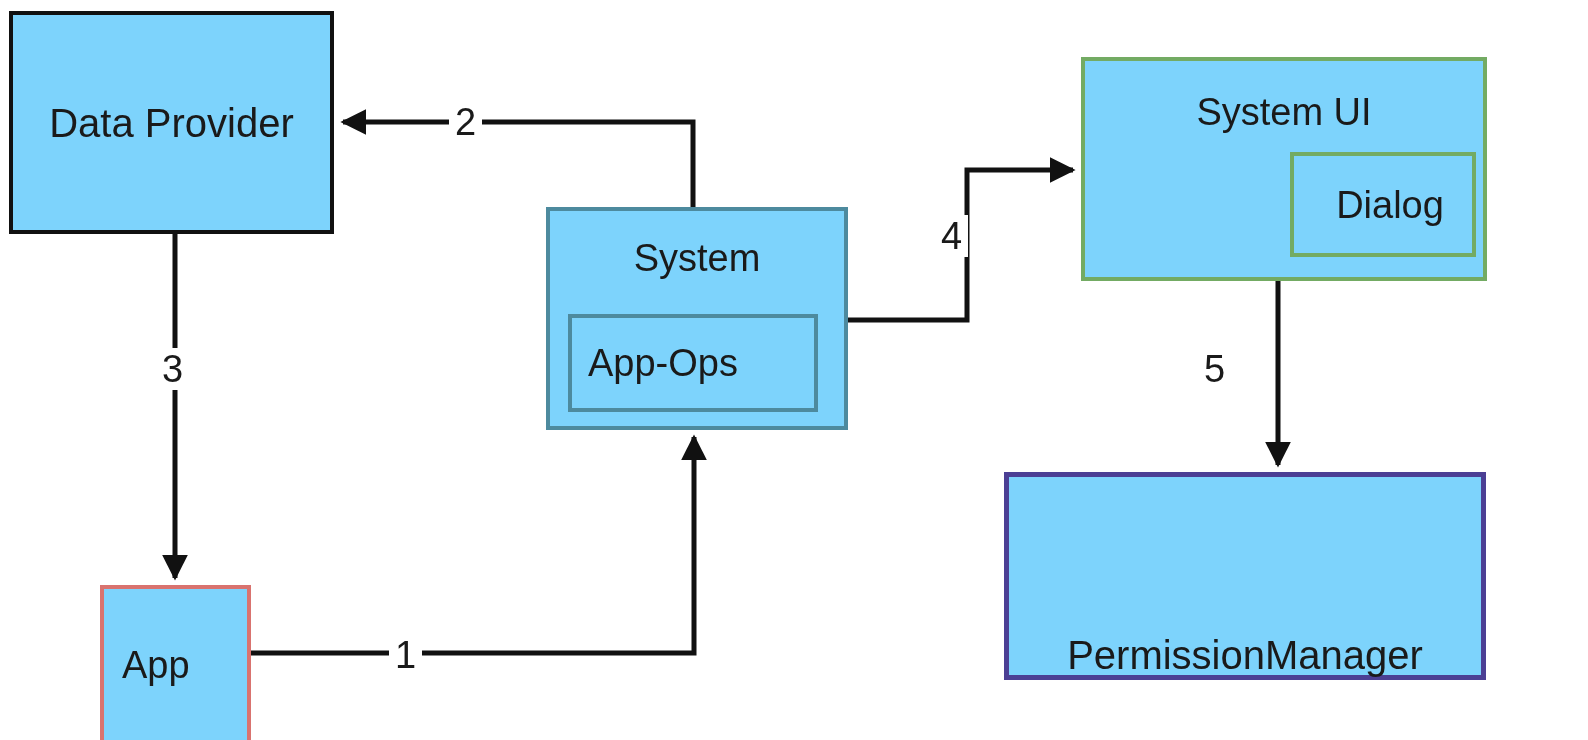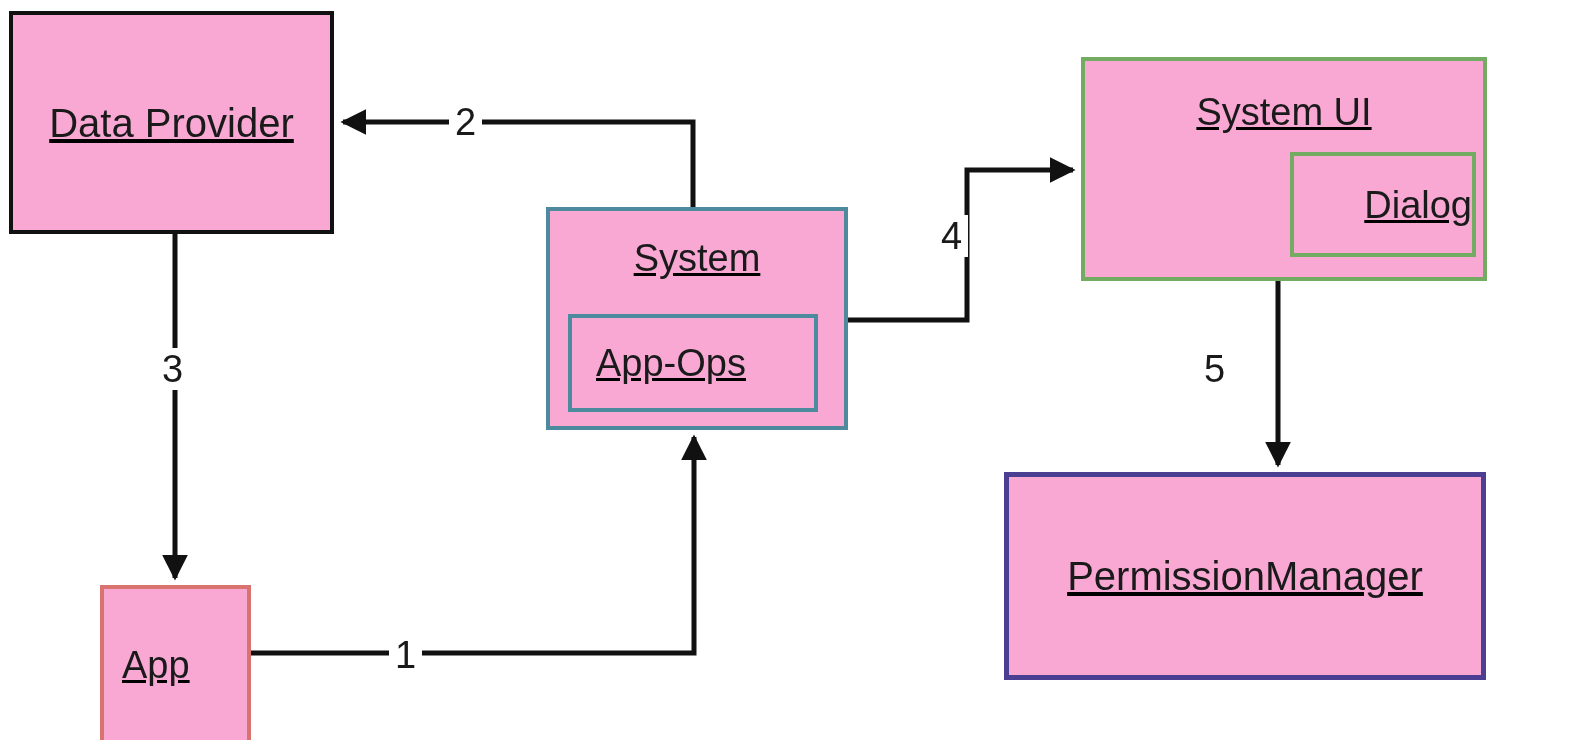--- a/index.html
+++ b/index.html
@@ -14,24 +14,23 @@
   #canvas {
     position: relative;
     width: 1588px;
     height: 740px;
     background: #ffffff;
     overflow: hidden;
   }
   .node {
     position: absolute;
     box-sizing: border-box;
-    background: #f9a8d4;
+    background: #7dd3fc;
     display: flex;
     justify-content: center;
-    text-decoration: underline;
   }
   .node > .node-label {
     font-family: "Liberation Sans", sans-serif;
     color: #1a1a1a;
     white-space: nowrap;
     line-height: 1;
   }
   
   #node-data-provider {
     left: 9px;  top: 11px;
@@ -51,51 +50,51 @@
   }
   #node-system > .node-label { font-size: 38px; }
 
   
   #node-app-ops {
     left: 568px; top: 314px;
     width: 250px; height: 98px;
     border: 4px solid #4d8a9e;
     align-items: center;
     justify-content: flex-start;
-    padding-left: 24px;
+    padding-left: 16px;
   }
   #node-app-ops .node-label { font-size: 38px; }
 
   
   #node-system-ui {
     left: 1081px; top: 57px;
     width: 406px; height: 224px;
     border: 4px solid #73ab63;
     align-items: flex-start;
     padding-top: 32px;
   }
   #node-system-ui > .node-label { font-size: 38px; }
 
   
   #node-dialog {
     left: 1290px; top: 152px;
     width: 186px; height: 105px;
     border: 4px solid #73ab63;
     align-items: center;
-    justify-content: flex-end;
+    justify-content: center;
     padding-left: 14px;
   }
   #node-dialog .node-label { font-size: 38px; }
 
   
   #node-permission-manager {
     left: 1004px; top: 472px;
     width: 482px; height: 208px;
     border: 5px solid #4b3f94;
-    align-items: center;
+    align-items: flex-end;
   }
   #node-permission-manager .node-label { font-size: 40px; }
 
   
   #node-app {
     left: 100px; top: 585px;
     width: 151px; height: 160px;
     border: 4px solid #d9736f;
     align-items: center;
     justify-content: flex-start;

